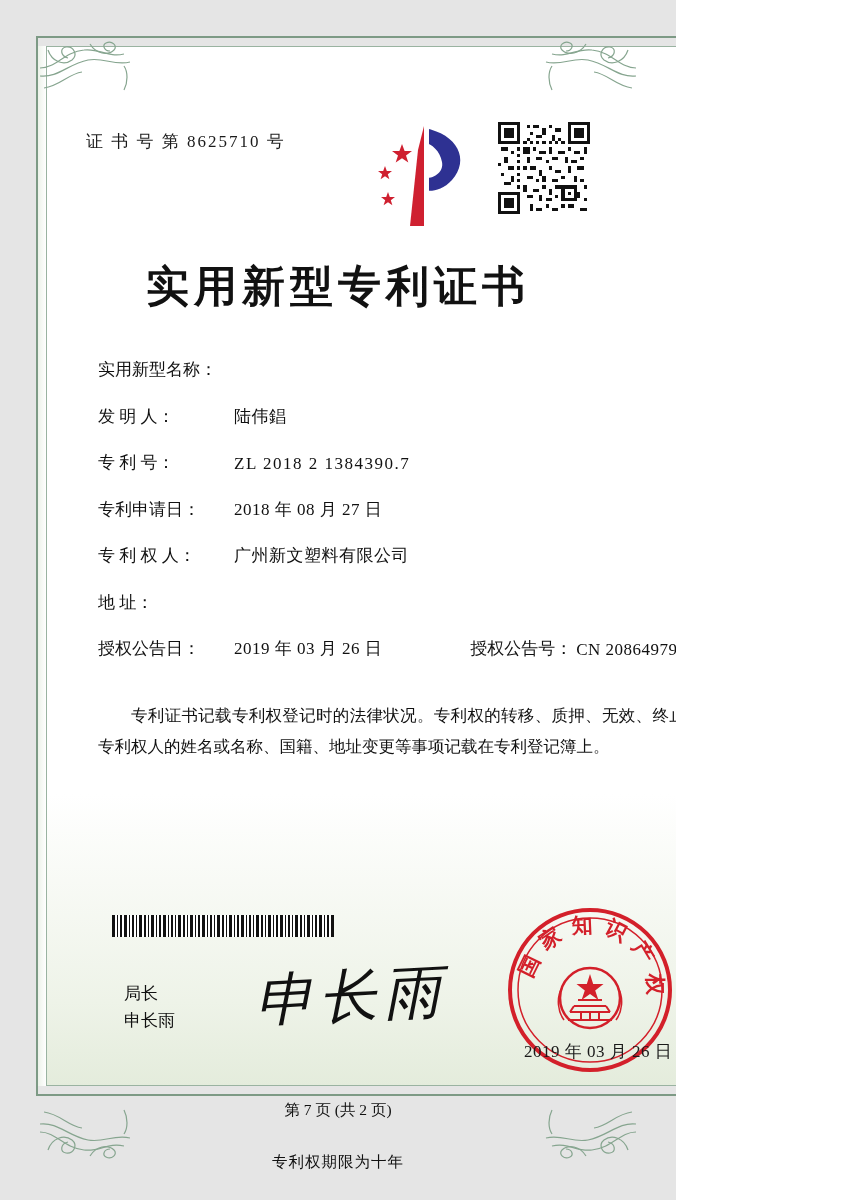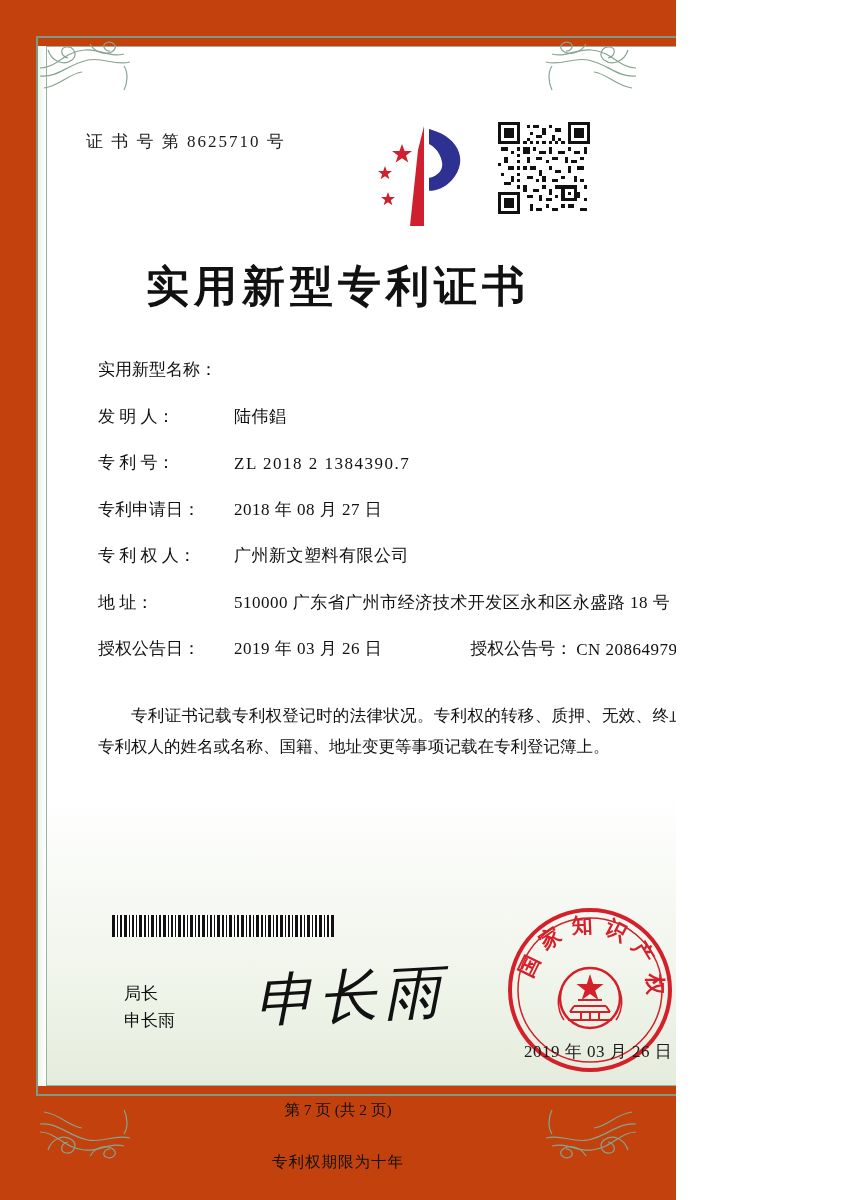--- a/index.html
+++ b/index.html
@@ -7,21 +7,21 @@
     padding: 0;
     background: #ffffff;
   }
   body {
     font-family: "Liberation Serif", "DejaVu Serif", serif;
   }
   .page {
     position: relative;
     width: 676px;
     height: 1200px;
-    background: #c2410c;
+    background: #e5e5e5;
     overflow: hidden;
   }
 
   
   .border-outer {
     position: absolute;
     left: 36px;
     top: 36px;
     width: 776px;
     height: 1060px;
@@ -431,21 +431,20 @@
       <span class="f-val">2018 年 08 月 27 日</span>
     </div>
 
     <div class="field">
       <span class="f-label w-name">专 利 权 人：</span>
       <span class="f-val">广州新文塑料有限公司</span>
     </div>
 
     <div class="field">
       <span class="f-label w-name">地 址：</span>
-      <span class="f-val">510000 广东省广州市经济技术开发区永和区永盛路 18 号</span>
     </div>
 
     <div class="field dual">
       <span class="f-label w-name">授权公告日：</span>
       <span class="f-val">2019 年 03 月 26 日</span>
       <span class="f-right">授权公告号：</span>
       <span class="f-val">CN 208649798 U</span>
     </div>
   </div>
 

